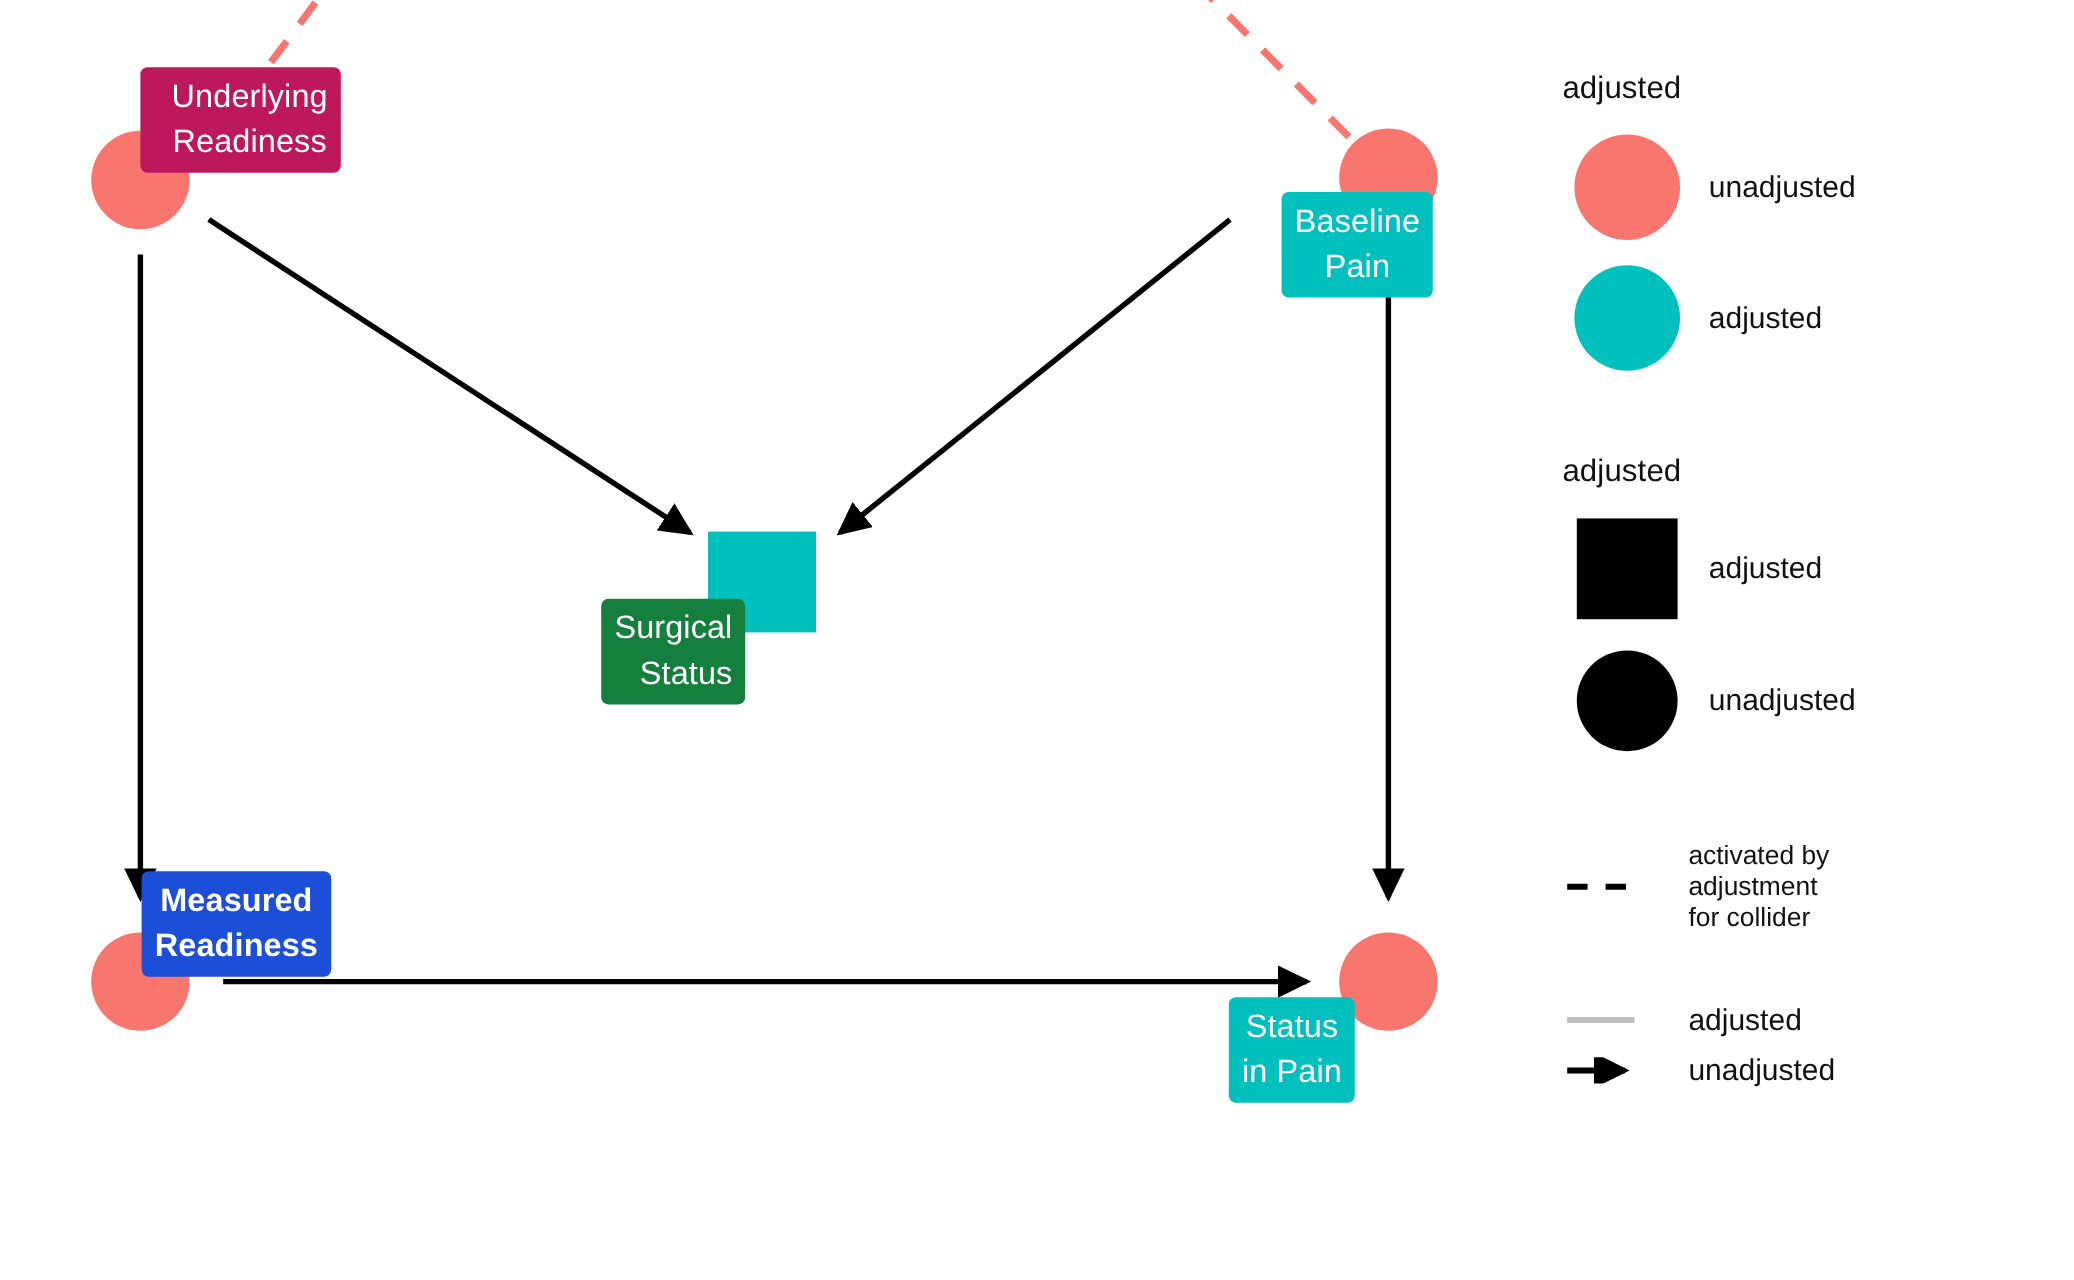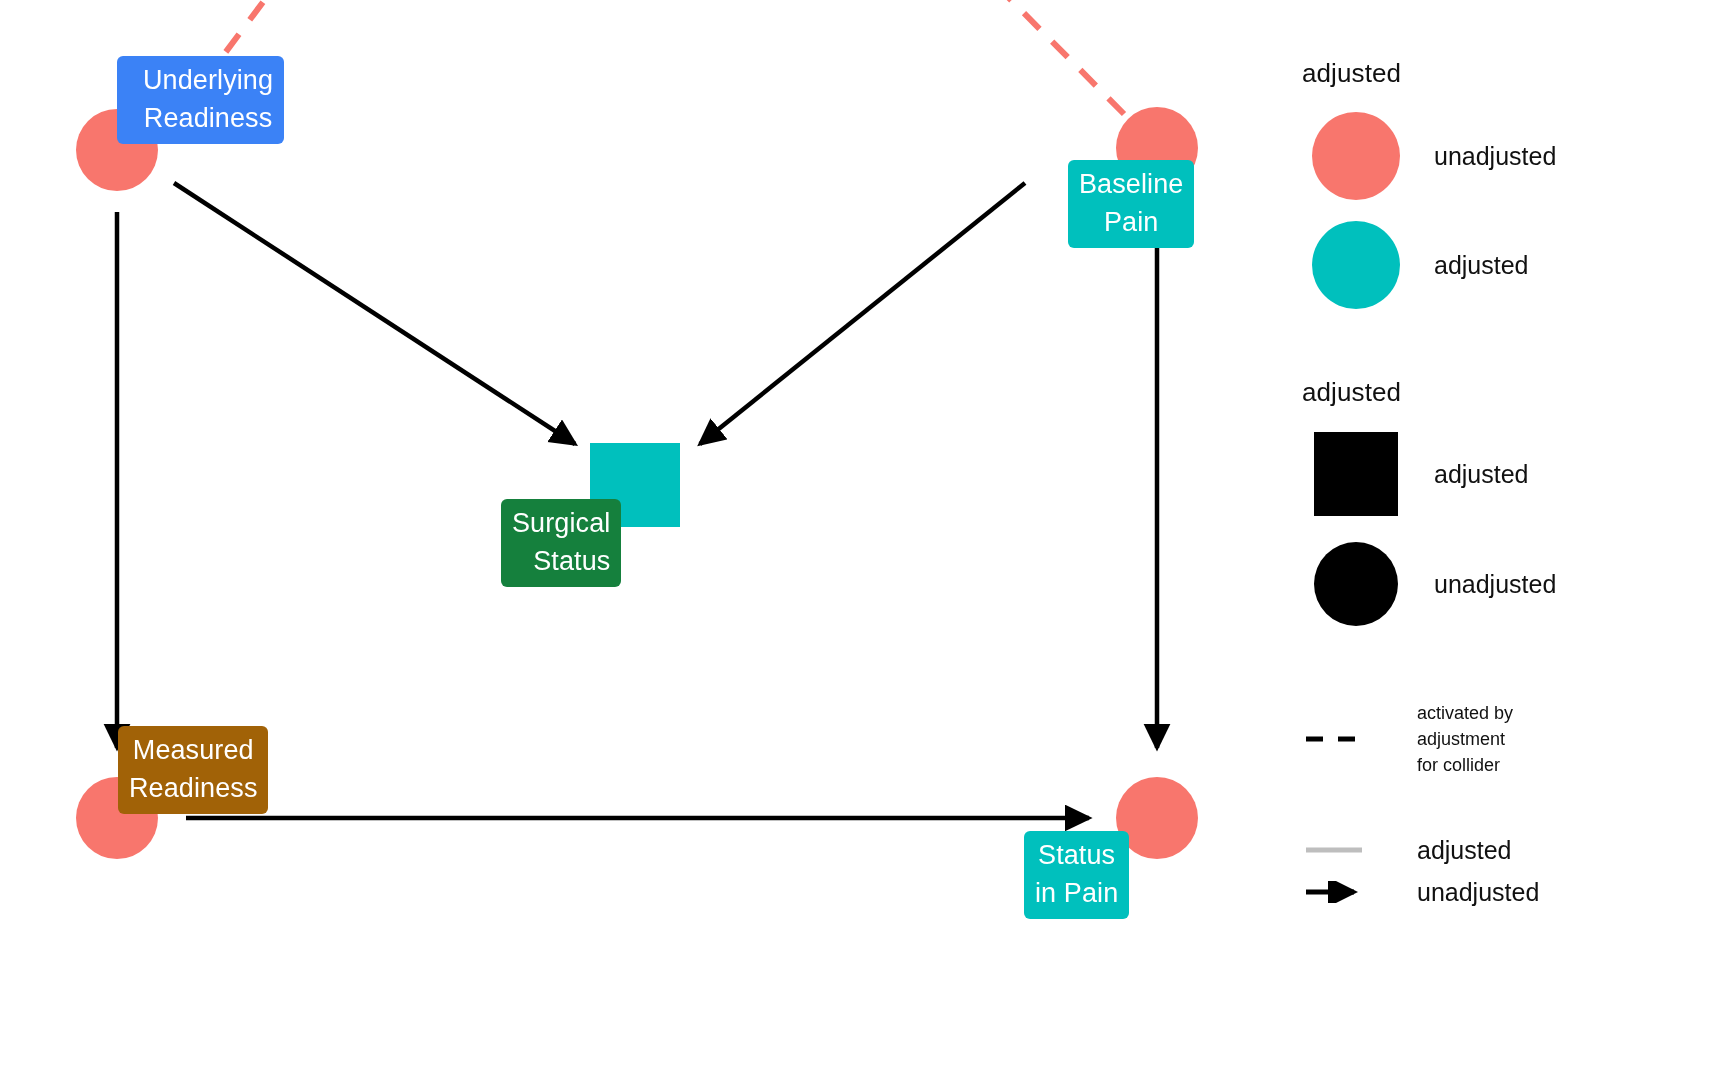--- a/index.html
+++ b/index.html
@@ -37,37 +37,36 @@
   .legend{position:absolute;}
   .legend-title{
     font-size:26px;
     color:#111111;
     letter-spacing:.1px;
   }
   .legend-row{
     position:absolute;
     display:flex;
     align-items:center;
-    gap:10px;
   }
   .legend-key{
     width:108px;
     display:flex;
     align-items:center;
     justify-content:center;
     flex:0 0 108px;
   }
   .legend-text{
     font-size:25px;
     color:#111111;
     line-height:29px;
     white-space:pre-line;
     margin-left:14px;
   }
-  .legend-text.small{font-size:18px;line-height:26px;}
+  .legend-text.small{font-size:22px;line-height:26px;}
   .swatch-circle{border-radius:50%;}
   .swatch-square{border-radius:0;}
 </style>
 </head>
 <body>
 
 <div id="stage">
 
   <svg id="edges" viewBox="0 0 1728 1067" preserveAspectRatio="none">
     <defs>
@@ -95,39 +94,39 @@
     <g>
       <line x1="178" y1="116" x2="272" y2="-10" stroke="#F8766D" stroke-width="6" stroke-dasharray="22 18"></line>
     </g>
     <g>
       <line x1="1124" y1="114" x2="1001" y2="-10" stroke="#F8766D" stroke-width="6" stroke-dasharray="22 18"></line>
     </g>
   </svg>
 
   <div class="node">
     <div class="node-shape circle" style="left:76px;top:109px;width:82px;height:82px;background:#F8766D;"></div>
-    <div class="node-label" style="left:117px;top:56px;background:#3b82f6;padding-left:26px;">Underlying
+    <div class="node-label" style="left:117px;top:56px;background:#be185d;padding-left:26px;">Underlying
 Readiness</div>
   </div>
 
   <div class="node">
     <div class="node-shape circle" style="left:1116px;top:107px;width:82px;height:82px;background:#F8766D;"></div>
     <div class="node-label" style="left:1068px;top:160px;background:#00C0BD;">Baseline
 Pain</div>
   </div>
 
   <div class="node">
     <div class="node-shape square" style="left:590px;top:443px;width:90px;height:84px;background:#00C0BD;"></div>
     <div class="node-label" style="left:501px;top:499px;background:#15803d;text-align:right;">Surgical
 Status</div>
   </div>
 
   <div class="node">
     <div class="node-shape circle" style="left:76px;top:777px;width:82px;height:82px;background:#F8766D;"></div>
-    <div class="node-label" style="left:118px;top:726px;background:#a16207;">Measured
+    <div class="node-label" style="left:118px;top:726px;background:#1d4ed8;font-weight:bold;">Measured
 Readiness</div>
   </div>
 
   <div class="node">
     <div class="node-shape circle" style="left:1116px;top:777px;width:82px;height:82px;background:#F8766D;"></div>
     <div class="node-label" style="left:1024px;top:831px;background:#00C0BD;">Status
 in Pain</div>
   </div>
 
   <div class="legend" style="left:0;top:0;width:1728px;height:999px;pointer-events:none;">

